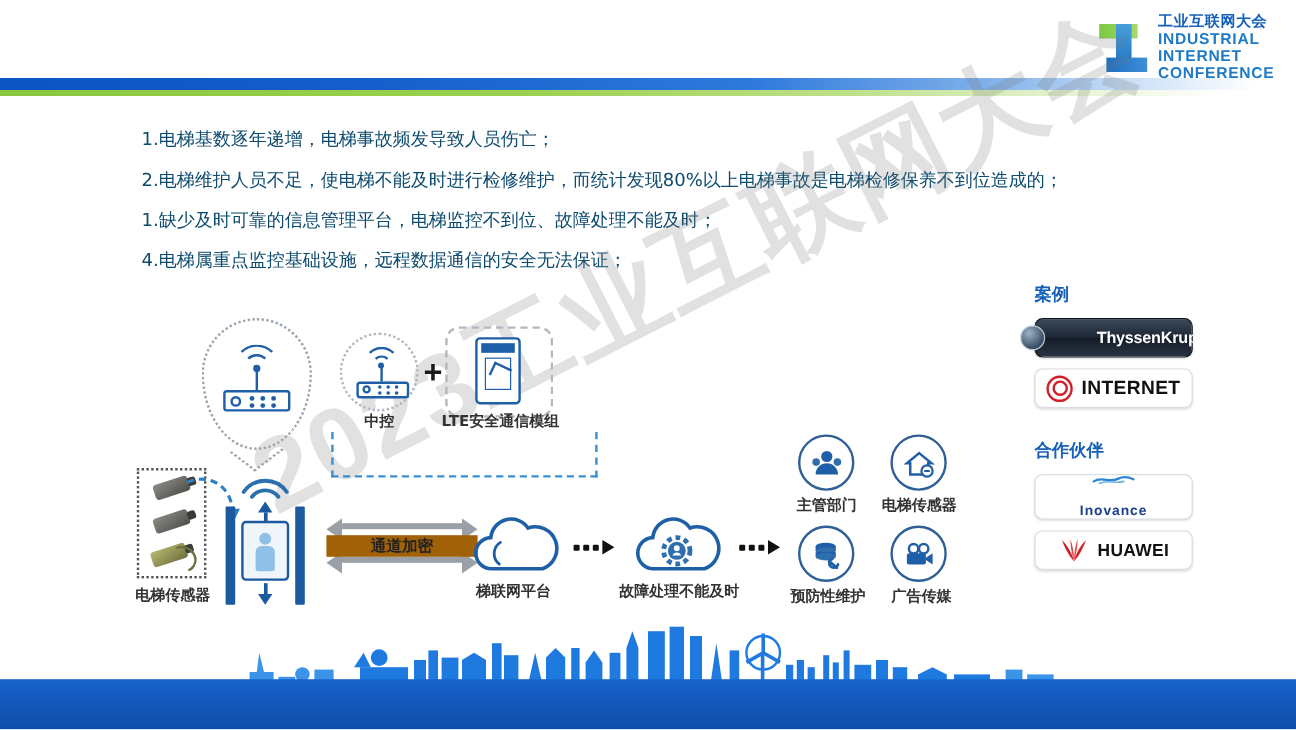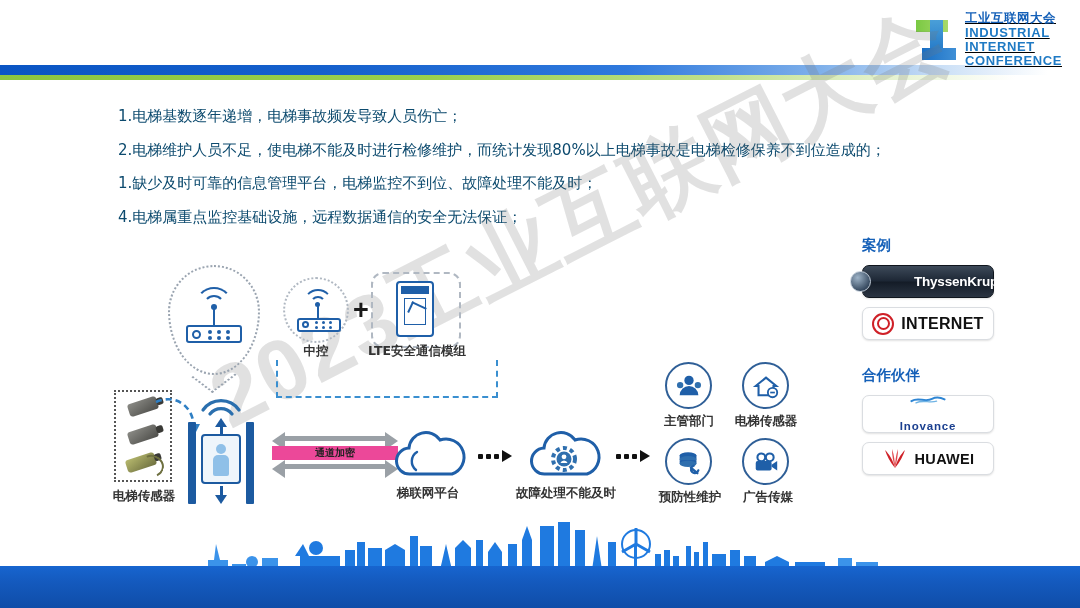--- a/index.html
+++ b/index.html
@@ -31,21 +31,21 @@
   }
   #header-bar-green {
     position: absolute; left: 0; top: 75px;
     width: 1080px; height: 5px;
     background: linear-gradient(90deg,#8cc63f 0%, #9ad04d 40%, #bfe08a 66%, #e4f2cf 82%, rgba(255,255,255,0) 94%);
   }
 
   
   #logo-wrap {
     position: absolute; right: 18px; top: 12px;
-    display: flex; align-items: center; gap: 7px; text-decoration: underline;
+    display: flex; align-items: center; gap: 7px;
   }
   #logo-mark { position: relative; width: 44px; height: 46px; }
   #logo-mark .bar-top {
     position: absolute; left: 2px; top: 3px; width: 32px; height: 12px;
     background: linear-gradient(90deg,#7ac943,#a8d96a);
   }
   #logo-mark .bar-stem {
     position: absolute; left: 16px; top: 3px; width: 13px; height: 40px;
     background: linear-gradient(180deg,#4a9fd8,#1a6fc4);
   }
@@ -261,22 +261,22 @@
     background: #9aa0a6;
   }
   .chan-tip-l, .chan-tip-r {
     position: absolute; width: 0; height: 0;
     border-top: 9px solid transparent; border-bottom: 9px solid transparent;
   }
   .chan-tip-l { left: 0; border-right: 13px solid #9aa0a6; }
   .chan-tip-r { right: 0; border-left: 13px solid #9aa0a6; }
   #chan-label {
     position: absolute; left: 0; top: 16px; width: 126px;
-    text-align: center; font-size: 10px; font-weight: bold; color: #222;
-    background: #ec4899; padding: 0 2px;
+    text-align: center; font-size: 13px; font-weight: bold; color: #222;
+    background: #a16207; padding: 0 2px;
     font-family: "DejaVu Sans", sans-serif;
   }
 
   
   .cloud-icon { position: absolute; width: 78px; height: 52px; }
   .cloud-icon svg { width: 100%; height: 100%; }
 
   
   .dotted-arrow { position: absolute; height: 12px; display: flex; align-items: center; }
   .dotted-arrow .d {

